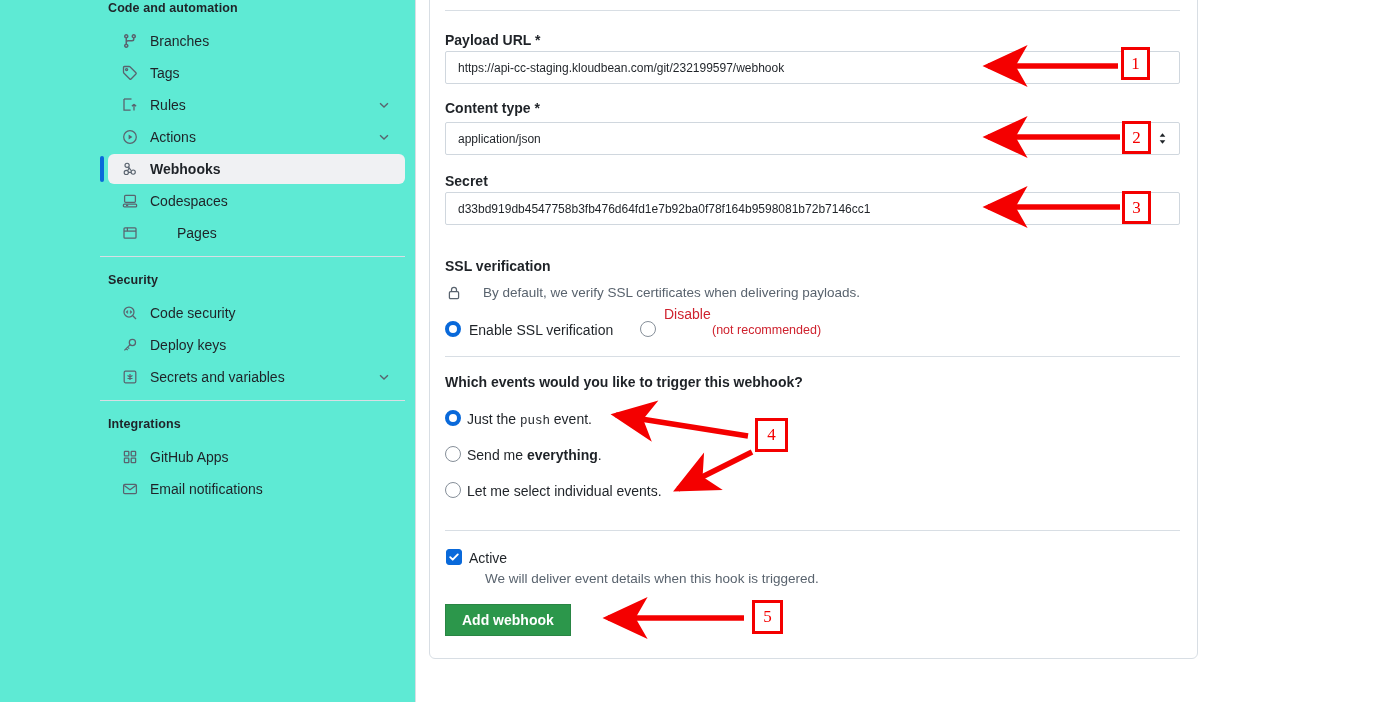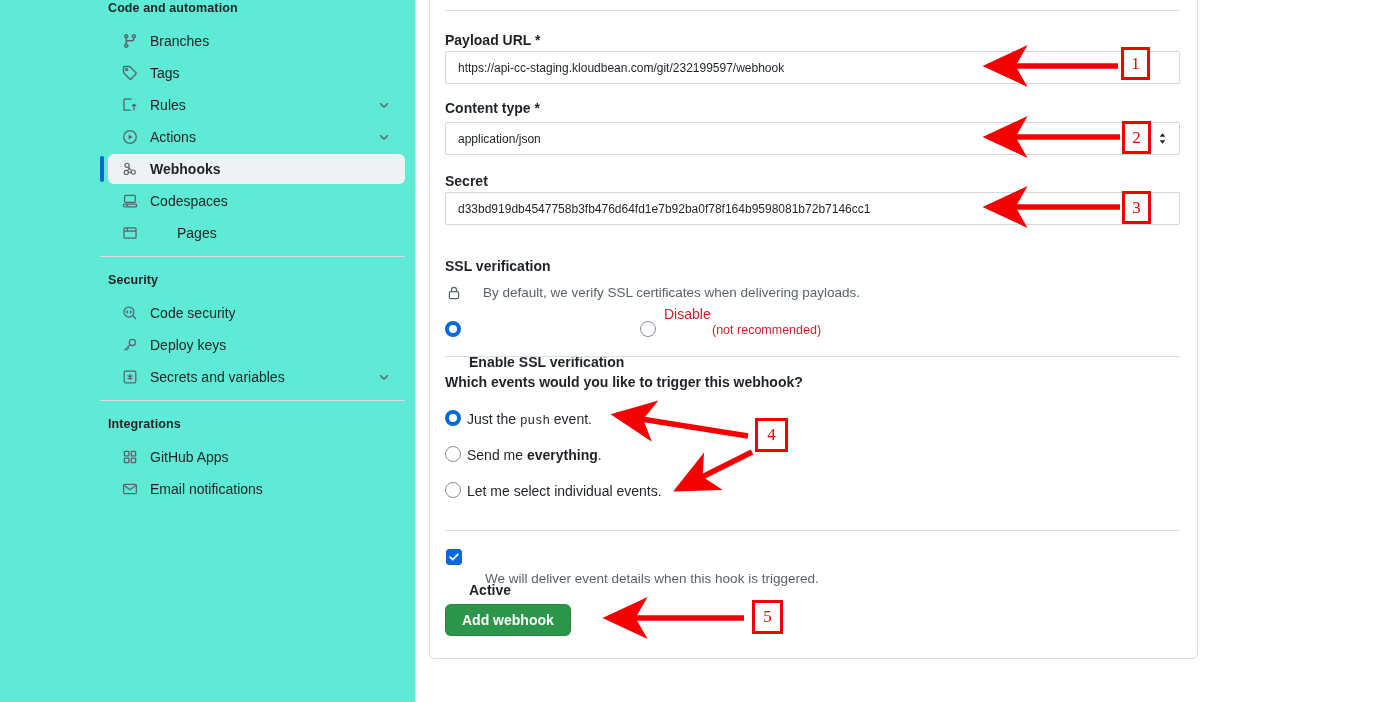--- a/index.html
+++ b/index.html
@@ -116,37 +116,37 @@
   
   .radio {
     position: absolute; width: 16px; height: 16px;
     border-radius: 50%;
     border: 1px solid #868f99; background: #fff;
   }
   .radio.on {
     border: 4px solid #0969da; background: #fff;
   }
   .rlabel { position: absolute; font-size: 14px; color: #1f2328; }
-  .rlabel.b { font-weight: bold; margin-top: 32px; }
+  .rlabel.b { font-weight: normal; }
   .mono { font-family: "Liberation Mono", monospace; font-size: 12.5px; }
   .danger { color: #cf222e; }
   .danger-sm { color: #cf222e; font-size: 12.5px; }
 
   .checkbox {
     position: absolute; width: 16px; height: 16px;
     border-radius: 3px; background: #0969da; border: 1px solid #0969da;
     display: flex; align-items: center; justify-content: center;
   }
   .checkbox svg { display: block; }
 
   .btn-green {
     position: absolute;
     height: 32px; padding: 0 16px;
     background: #2c974b; border: 1px solid rgba(27,31,36,.15);
-    border-radius: 6px; color: #fff;
+    border-radius: 0; color: #fff;
     font-size: 14px; font-weight: bold;
     display: flex; align-items: center; justify-content: center;
     cursor: pointer;
     font-family: "Liberation Sans", sans-serif;
   }
 
   
   .anno-box {
     position: absolute;
     border: 3px solid #f40000;

